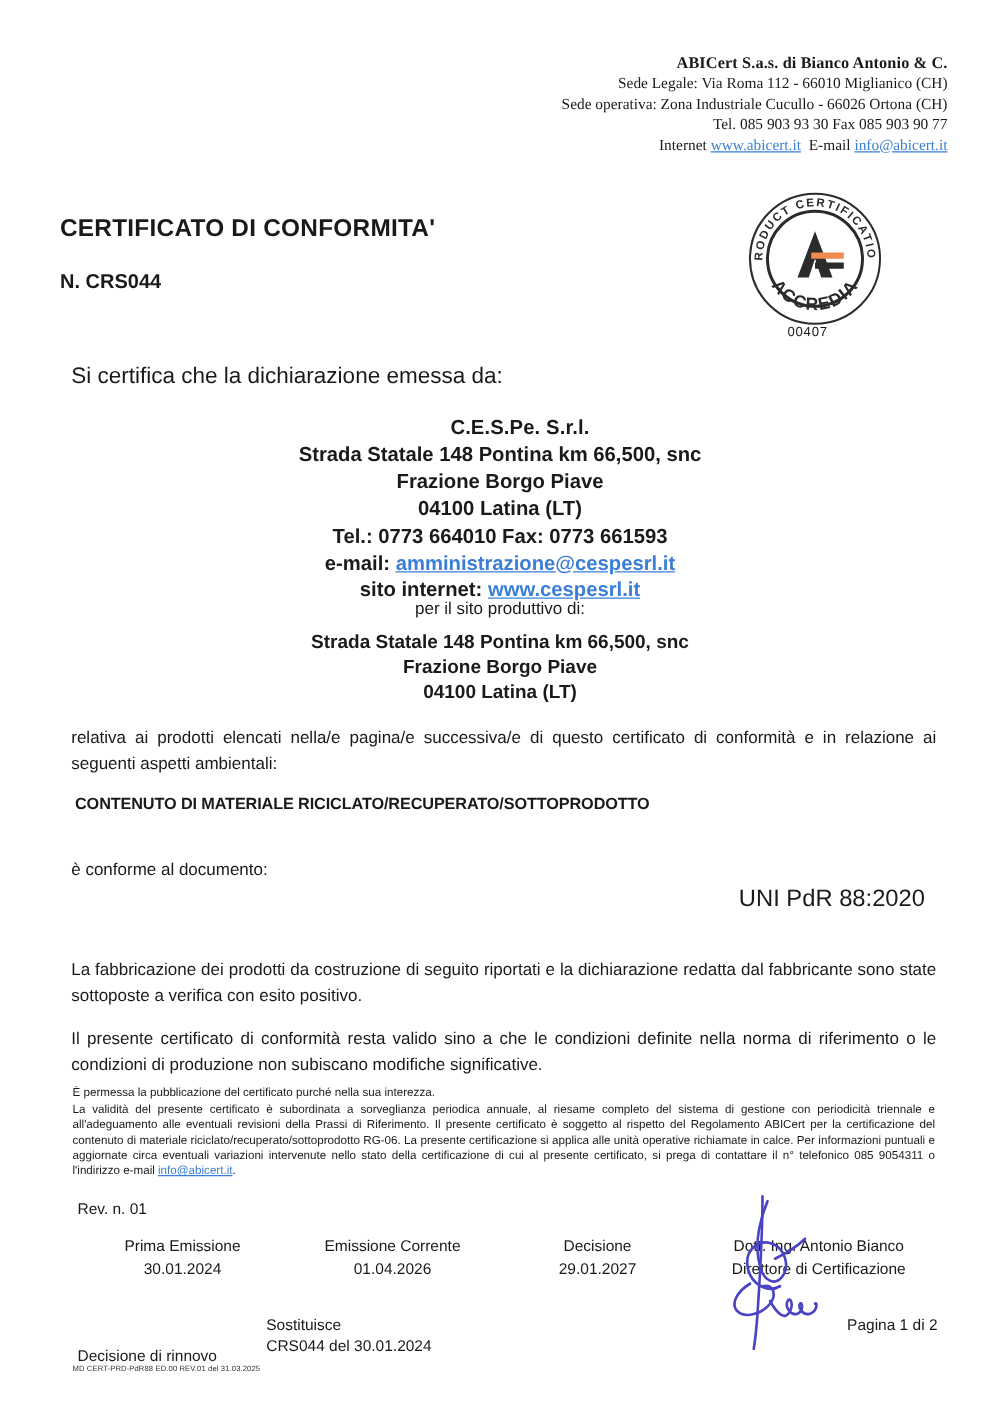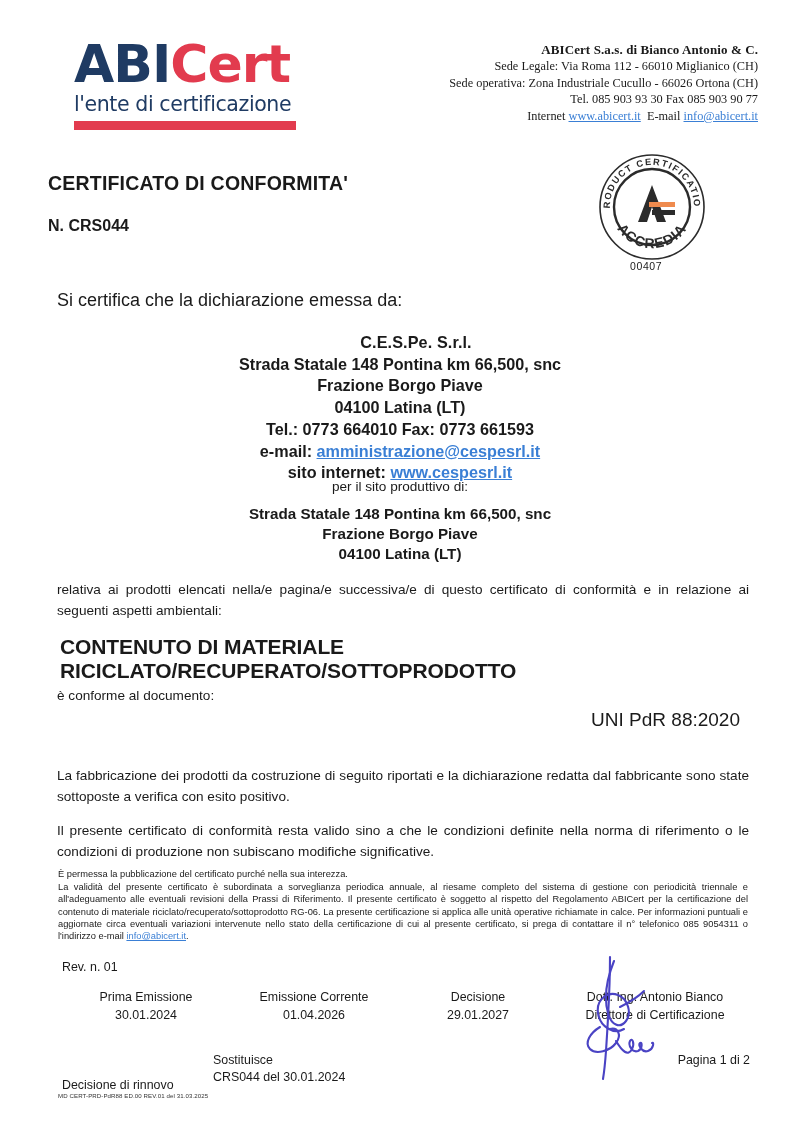--- a/index.html
+++ b/index.html
@@ -148,21 +148,21 @@
     line-height: 21px;
     text-align: justify;
   }
   .p-rel { top: 579px; }
   .p-fab { top: 765px; }
   .p-val { top: 820px; }
 
   .bigheading {
     position: absolute;
     left: 60px; top: 635px;
-    font-size: 21px;
+    font-size: 13px;
     font-weight: bold;
     letter-spacing: -0.1px;
   }
   .conforme {
     position: absolute;
     left: 57px; top: 688px;
     font-size: 13.6px;
   }
   .standard {
     position: absolute;
@@ -241,25 +241,20 @@
     pointer-events: none;
   }
 </style>
 </head>
 <body>
 
 <div class="page">
 
   <div class="header">
 
-    <div class="logo-block">
-      <div class="logo-main"><span class="logo-abi">ABI</span><span class="logo-cert">Cert</span></div>
-      <div class="logo-sub">l'ente di certificazione</div>
-      <div class="logo-bar"></div>
-    </div>
 
     <div class="contact">
       <div class="c-title">ABICert S.a.s. di Bianco Antonio &amp; C.</div>
       <div>Sede Legale: Via Roma 112 - 66010 Miglianico (CH)</div>
       <div>Sede operativa: Zona Industriale Cucullo - 66026 Ortona (CH)</div>
       <div>Tel. 085 903 93 30   Fax 085 903 90 77</div>
       <div>
         <span>Internet</span>
         <a class="link" href="#">www.abicert.it</a>
         &nbsp;<span>E-mail</span>

